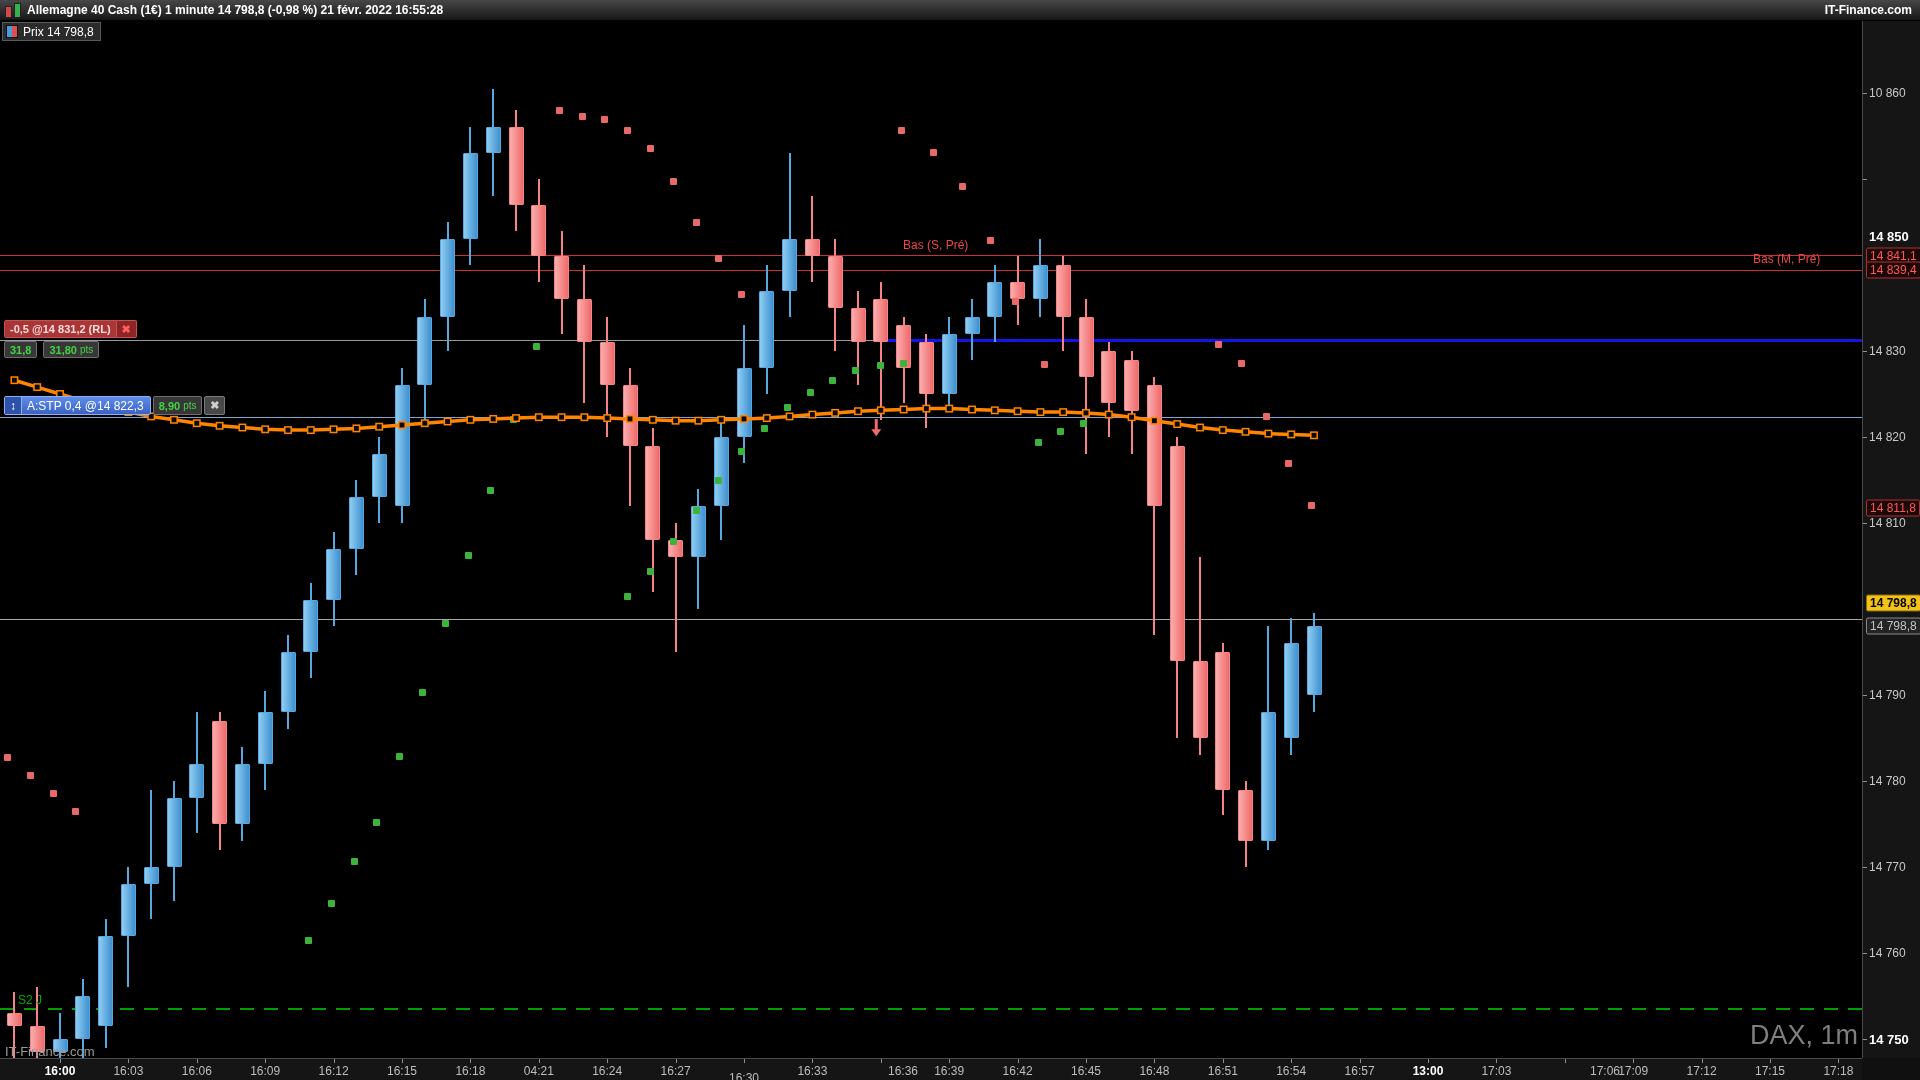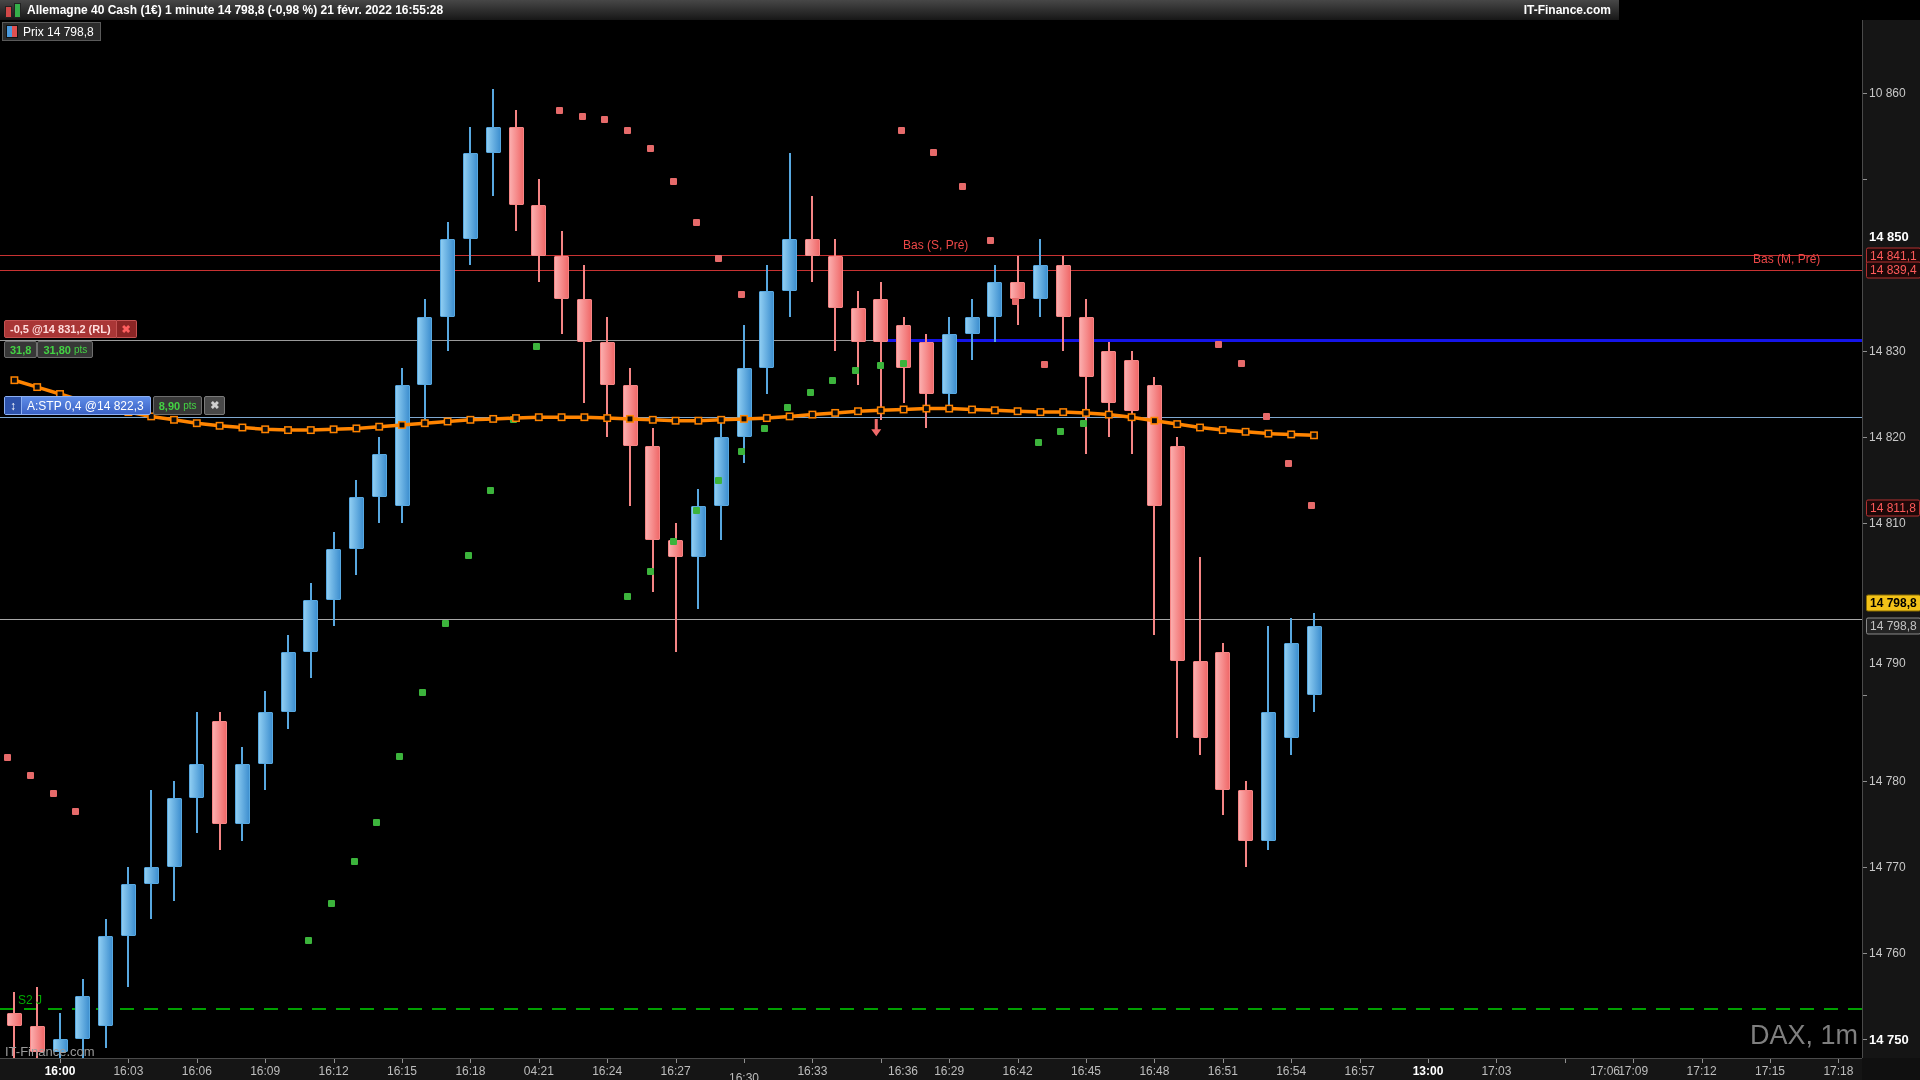--- a/index.html
+++ b/index.html
@@ -1,19 +1,19 @@
 <!DOCTYPE html>
 <html><head>
 <meta charset="utf-8">
 <style>
   html,body{margin:0;padding:0;background:#000;}
   .screen{position:relative;width:1920px;height:1080px;background:#000;overflow:hidden;
           font-family:"Liberation Sans",sans-serif;-webkit-font-smoothing:antialiased;}
   
-  .titlebar{position:absolute;left:0;top:0;width:1619px;height:20px;
+  .titlebar{position:absolute;left:0;top:0;width:1920px;height:20px;
             background:linear-gradient(#474747,#171717);border-bottom:1px solid #000;
             display:flex;align-items:center;z-index:40;color:#fff;font-size:12px;font-weight:bold;}
   .ticon{display:inline-flex;align-items:flex-end;gap:2px;margin:0 6px 0 5px;}
   .ticon .c1{width:5px;height:10px;background:#d04848;border:1px solid #222;}
   .ticon .c2{width:5px;height:13px;background:#35b04a;border:1px solid #222;}
   .titlebar .brand{margin-left:auto;margin-right:8px;font-weight:600;}
   
   .paxis{position:absolute;left:1862px;top:20px;width:58px;height:1038px;background:#151515;
          border-left:1px solid #4a4a4a;z-index:20;}
   .taxis{position:absolute;left:0;top:1058px;width:1862px;height:22px;background:#151515;
@@ -30,21 +30,21 @@
   .axbox.red{color:#ff5a5a;background:#1d0808;border:1px solid #b33030;}
   .axbox.yellow{color:#000;background:#f2c218;border:1px solid #8a6d00;font-weight:bold;}
   .axbox.gray{color:#c4c4c4;background:#242424;border:1px solid #8a8a8a;}
   
   .chip{position:absolute;display:flex;z-index:30;font-size:11px;font-weight:bold;}
   .rl-chip{left:4px;top:320px;height:18px;}
   .rl-main{background:#a93636;border:1px solid #c45252;color:#ffdcdc;display:flex;align-items:center;
            padding:0 5px;border-radius:2px 0 0 2px;}
   .rl-x{background:#8c2525;border:1px solid #c45252;border-left:none;color:#ff5f5f;width:19px;
         display:flex;align-items:center;justify-content:center;border-radius:0 2px 2px 0;cursor:pointer;}
-  .pts-chip{left:4px;top:341px;height:17px;gap:0;}
+  .pts-chip{left:4px;top:341px;height:17px;gap:6px;}
   .cell{background:#373737;border:1px solid #6e6e6e;color:#43d243;display:flex;align-items:center;
         padding:0 5px;border-radius:2px;}
   .cell .suf{font-weight:normal;font-size:10px;margin-left:3px;}
   .astp-chip{left:4px;top:396px;height:19px;gap:2px;}
   .astp-main{background:linear-gradient(#5e8ce8,#3a62c4);border:1px solid #8cb0f4;color:#fff;
              display:flex;align-items:center;padding:0 6px 0 0;border-radius:2px;gap:5px;font-weight:normal;font-size:12px;}
   .astp-arrow{background:#2d52aa;height:100%;width:16px;display:flex;align-items:center;justify-content:center;
               color:#fff;font-weight:bold;border-right:1px solid #8cb0f4;cursor:ns-resize;}
   .astp-x{background:#484848;border:1px solid #7a7a7a;color:#cfcfcf;width:19px;display:flex;align-items:center;
           justify-content:center;border-radius:2px;cursor:pointer;}
@@ -355,21 +355,21 @@
       <div class="ptick" style="top: 73px;">10 860</div>
       <div class="ptickmark" style="top: 73px;"></div>
       <div class="ptick bold" style="top: 168px; margin-top: 48px;">14 850</div>
       <div class="ptickmark" style="top: 159px;"></div>
       <div class="ptick" style="top: 331px;">14 830</div>
       <div class="ptickmark" style="top: 331px;"></div>
       <div class="ptick" style="top: 417px;">14 820</div>
       <div class="ptickmark" style="top: 417px;"></div>
       <div class="ptick" style="top: 503px;">14 810</div>
       <div class="ptickmark" style="top: 503px;"></div>
-      <div class="ptick" style="top: 643px;">14 790</div>
+      <div class="ptick" style="top: 675px;">14 790</div>
       <div class="ptickmark" style="top: 675px;"></div>
       <div class="ptick" style="top: 761px;">14 780</div>
       <div class="ptickmark" style="top: 761px;"></div>
       <div class="ptick" style="top: 847px;">14 770</div>
       <div class="ptickmark" style="top: 847px;"></div>
       <div class="ptick" style="top: 933px;">14 760</div>
       <div class="ptickmark" style="top: 933px;"></div>
       <div class="ptick bold" style="top: 1019px;">14 750</div>
       <div class="ptickmark" style="top: 1019px;"></div>
       <div class="axbox red" style="top: 235.54px;">14 841,1</div>
@@ -398,21 +398,21 @@
       <div class="ttick" style="left: 607.2px;">16:24</div>
       <div class="ttickmark" style="left: 607.2px;"></div>
       <div class="ttick" style="left: 675.6px;">16:27</div>
       <div class="ttickmark" style="left: 675.6px;"></div>
       <div class="ttick" style="left: 744px; margin-top: 7px;">16:30</div>
       <div class="ttickmark" style="left: 744px;"></div>
       <div class="ttick" style="left: 812.4px;">16:33</div>
       <div class="ttickmark" style="left: 812.4px;"></div>
       <div class="ttick" style="left: 875px; margin-left: 28px;">16:36</div>
       <div class="ttickmark" style="left: 880.8px;"></div>
-      <div class="ttick" style="left: 949.2px;">16:29</div>
+      <div class="ttick" style="left: 949.2px;">16:39</div>
       <div class="ttickmark" style="left: 949.2px;"></div>
       <div class="ttick" style="left: 1017.6px;">16:42</div>
       <div class="ttickmark" style="left: 1017.6px;"></div>
       <div class="ttick" style="left: 1086px;">16:45</div>
       <div class="ttickmark" style="left: 1086px;"></div>
       <div class="ttick" style="left: 1154.4px;">16:48</div>
       <div class="ttickmark" style="left: 1154.4px;"></div>
       <div class="ttick" style="left: 1222.8px;">16:51</div>
       <div class="ttickmark" style="left: 1222.8px;"></div>
       <div class="ttick" style="left: 1291.2px;">16:54</div>

